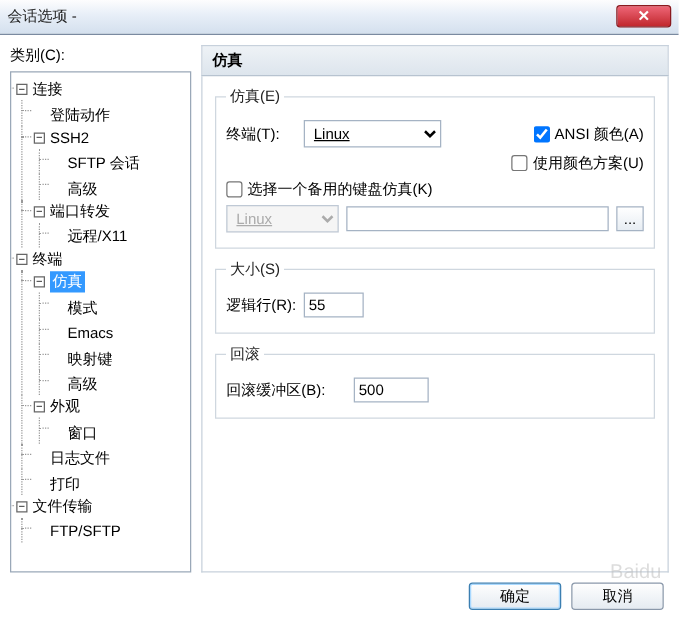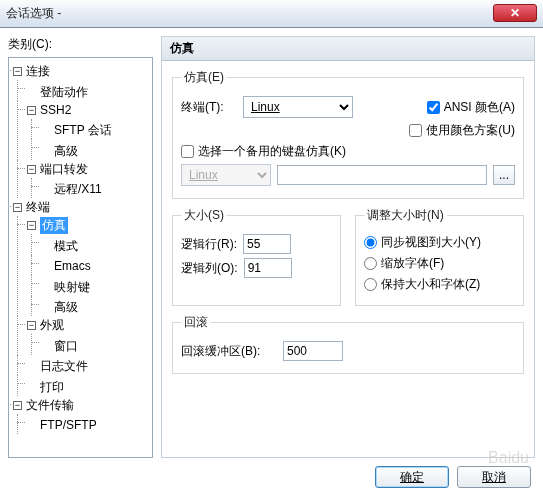--- a/index.html
+++ b/index.html
@@ -29,21 +29,21 @@
 .frow label{min-width:56px;}
 select,input[type=text]{border:1px solid #a5b3c4; padding:1px 3px; height:20px; background:#fff;}
 select{height:22px;text-decoration:underline;}
 .dis{background:#f1f1f1; color:#888;}
 .cb { display:inline-flex; align-items:center; gap:4px;}
 input[type=checkbox],input[type=radio]{margin:0;}
 .sq-btn{width:22px; height:20px; border:1px solid #a5b3c4; background:linear-gradient(#fff,#e7edf3); display:inline-flex; align-items:center; justify-content:center;}
 .cols { display:flex; gap:14px;}
 .col{flex:1;}
 .buttons { display:flex; justify-content:flex-end; gap:8px; padding:8px 12px;}
-.btn { min-width:74px; height:22px; border:1px solid #8a98aa; background:linear-gradient(#fefefe,#e5ebf1); border-radius:3px; display:flex; align-items:center; justify-content:center;text-decoration:underline;}
+.btn { min-width:74px; height:22px; border:1px solid #8a98aa; background:linear-gradient(#fefefe,#e5ebf1); border-radius:3px; display:flex; align-items:center; justify-content:center;}
 .btn.def{border-color:#3c7fb1; box-shadow:0 0 0 1px #a8d8ff inset;}
 .wm{position:absolute; right:14px; bottom:34px; color:#bbb; font-size:16px; opacity:.5;}
 </style>
 </head>
 <body>
 
 <div class="titlebar">
   <span class="title">会话选项 -</span>
   <div class="close-btn">
       <span>✕</span>
@@ -191,45 +191,20 @@
         </div>
       </fieldset>
 
       <div class="cols">
         <fieldset class="col">
           <legend>大小(S)</legend>
           <div class="frow">
               <label>逻辑行(R):</label>
               <input type="text" style="width: 48px;" value="55">
             </div>
-          <div class="frow">
-              <label>逻辑列(O):</label>
-              <input type="text" style="width: 48px;" value="91">
-            </div>
-        </fieldset>
-        <fieldset class="col">
-          <legend>调整大小时(N)</legend>
-          <div class="frow">
-              <label class="cb">
-                <input type="radio" name="rs" checked="" style="">
-                <span>同步视图到大小(Y)</span>
-              </label>
-            </div>
-          <div class="frow">
-              <label class="cb">
-                <input type="radio" name="rs" style="">
-                <span>缩放字体(F)</span>
-              </label>
-            </div>
-          <div class="frow">
-              <label class="cb">
-                <input type="radio" name="rs" style="">
-                <span>保持大小和字体(Z)</span>
-              </label>
-            </div>
         </fieldset>
       </div>
 
       <fieldset>
         <legend>回滚</legend>
         <div class="frow">
             <label style="min-width:96px">回滚缓冲区(B):</label>
             <input type="text" style="width: 60px;" value="500">
           </div>
       </fieldset>

